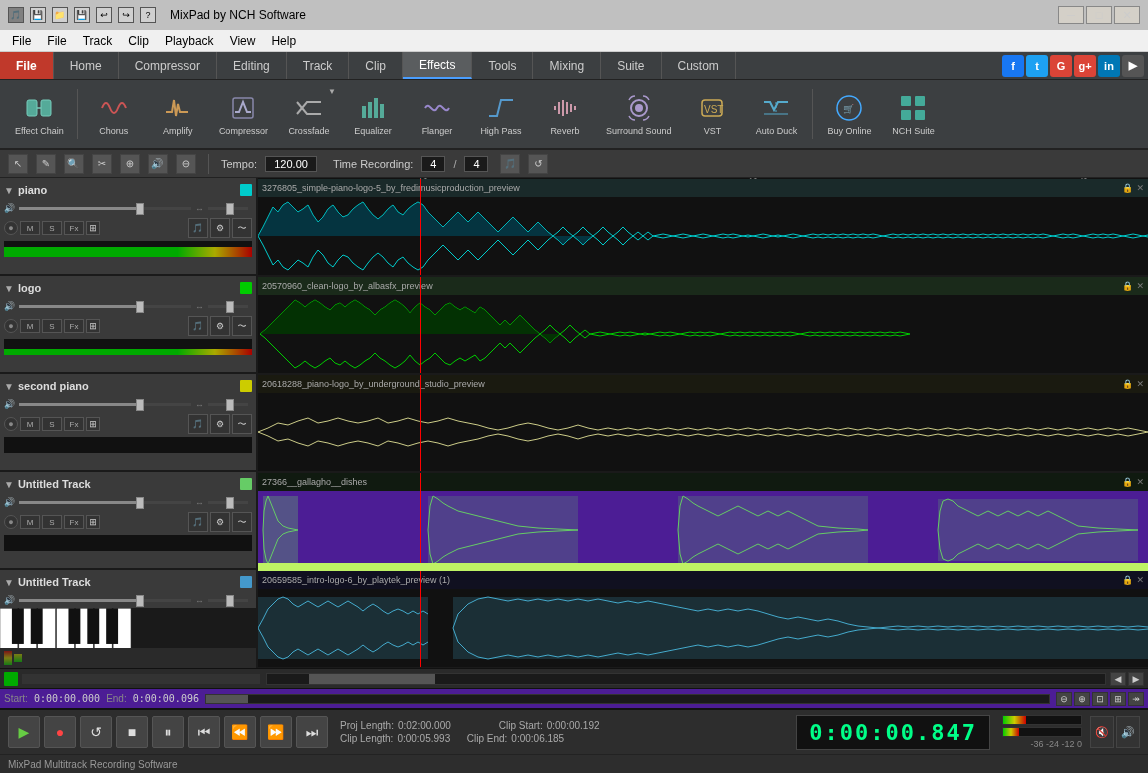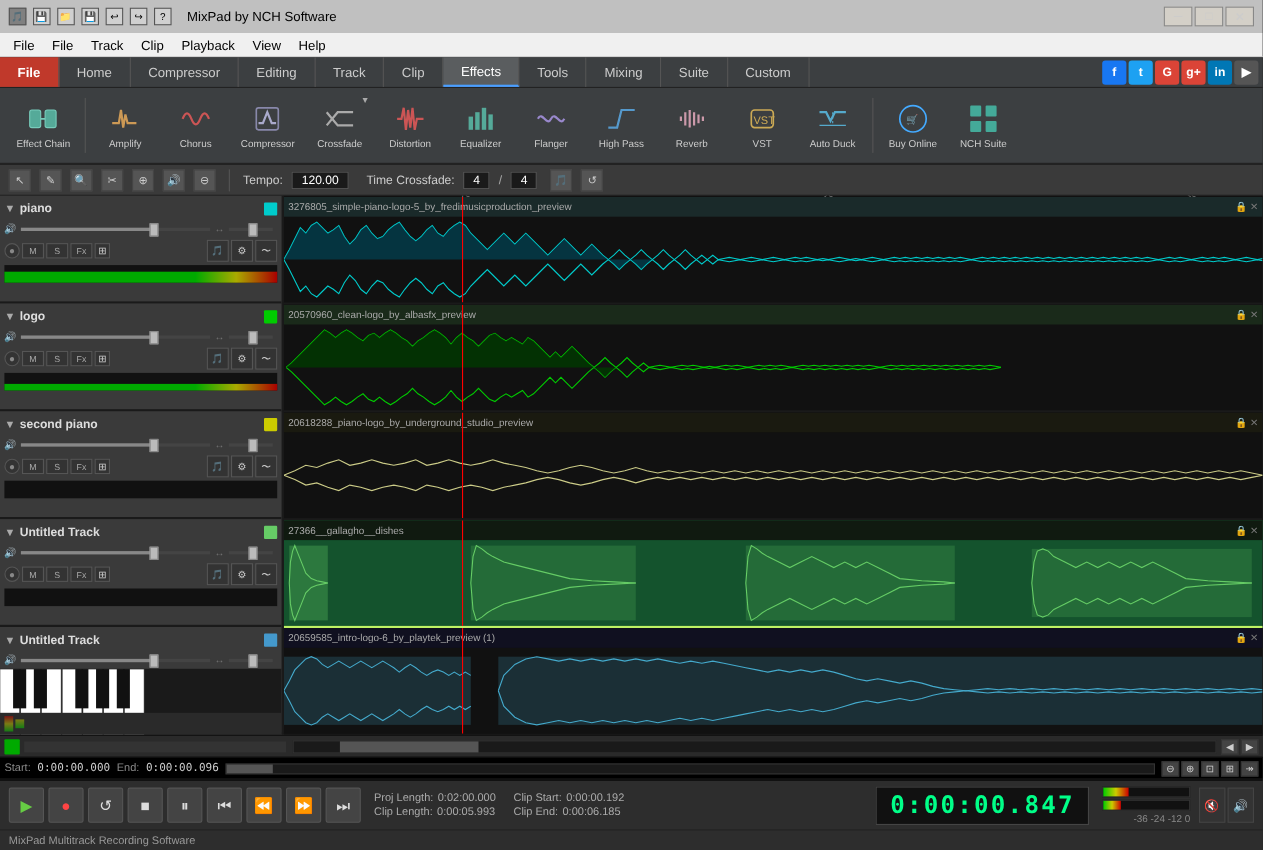--- a/index.html
+++ b/index.html
@@ -131,33 +131,33 @@
         <line x1="14" y1="16" x2="18" y2="16" stroke="#7cb" stroke-width="1.5"></line>
       </svg>
     </div>
     <span class="effect-label">Effect Chain</span>
   </div>
   <div class="effect-separator"></div>
 
   <div class="effect-btn">
     <div class="effect-icon">
       <svg width="32" height="32" viewBox="0 0 32 32">
+        <path d="M4,16 Q8,6 12,16 Q16,26 20,16 Q24,6 28,16" fill="none" stroke="#c55" stroke-width="2"></path>
+      </svg>
+    </div>
+    <span class="effect-label">Chorus</span>
+  </div>
+
+  <div class="effect-btn">
+    <div class="effect-icon">
+      <svg width="32" height="32" viewBox="0 0 32 32">
         <polyline points="4,20 10,20 12,8 14,24 16,12 18,20 22,20 26,20" fill="none" stroke="#c95" stroke-width="2"></polyline>
       </svg>
     </div>
     <span class="effect-label">Amplify</span>
-  </div>
-
-  <div class="effect-btn">
-    <div class="effect-icon">
-      <svg width="32" height="32" viewBox="0 0 32 32">
-        <path d="M4,16 Q8,6 12,16 Q16,26 20,16 Q24,6 28,16" fill="none" stroke="#c55" stroke-width="2"></path>
-      </svg>
-    </div>
-    <span class="effect-label">Chorus</span>
   </div>
 
   <div class="effect-btn">
     <div class="effect-icon">
       <svg width="32" height="32" viewBox="0 0 32 32">
         <rect x="6" y="6" width="20" height="20" rx="2" fill="none" stroke="#88a" stroke-width="1.5"></rect>
         <polyline points="8,20 12,20 16,10 20,20 24,20" fill="none" stroke="#aac" stroke-width="2"></polyline>
       </svg>
     </div>
     <span class="effect-label">Compressor</span>
@@ -167,28 +167,20 @@
     <div class="effect-icon">
       <svg width="32" height="32" viewBox="0 0 32 32">
         <polyline points="4,22 14,10 28,10" fill="none" stroke="#aaa" stroke-width="2"></polyline>
         <polyline points="4,10 14,22 28,22" fill="none" stroke="#aaa" stroke-width="2"></polyline>
       </svg>
     </div>
     <span class="effect-label">Crossfade</span>
     <span style="position:absolute;right:2px;top:2px;font-size:8px;color:#aaa;">▼</span>
   </div>
 
-  <div class="effect-btn">
-    <div class="effect-icon">
-      <svg width="32" height="32" viewBox="0 0 32 32">
-        <path d="M4,16 L8,16 L10,6 L12,26 L14,8 L16,24 L18,6 L20,26 L22,16 L28,16" fill="none" stroke="#c55" stroke-width="2"></path>
-      </svg>
-    </div>
-    <span class="effect-label">Distortion</span>
-  </div>
 
 
   <div class="effect-btn">
     <div class="effect-icon">
       <svg width="32" height="32" viewBox="0 0 32 32">
         <rect x="5" y="14" width="4" height="12" fill="#5a9"></rect>
         <rect x="11" y="10" width="4" height="16" fill="#5a9"></rect>
         <rect x="17" y="6" width="4" height="20" fill="#5a9"></rect>
         <rect x="23" y="12" width="4" height="14" fill="#5a9"></rect>
       </svg>
@@ -217,20 +209,33 @@
   <div class="effect-btn">
     <div class="effect-icon">
       <svg width="32" height="32" viewBox="0 0 32 32">
         <path d="M6,14 L6,18 M10,10 L10,22 M14,8 L14,24 M18,10 L18,22 M22,12 L22,20 M26,14 L26,18" stroke="#c9a" stroke-width="2"></path>
       </svg>
     </div>
     <span class="effect-label">Reverb</span>
   </div>
 
 
+  <div class="effect-btn">
+    <div class="effect-icon">
+      <svg width="32" height="32" viewBox="0 0 32 32">
+        <circle cx="16" cy="16" r="8" fill="none" stroke="#a9c" stroke-width="2"></circle>
+        <circle cx="16" cy="16" r="4" fill="#a9c"></circle>
+        <path d="M6,8 Q8,4 12,4" fill="none" stroke="#a9c" stroke-width="1.5"></path>
+        <path d="M26,8 Q24,4 20,4" fill="none" stroke="#a9c" stroke-width="1.5"></path>
+        <path d="M6,24 Q8,28 12,28" fill="none" stroke="#a9c" stroke-width="1.5"></path>
+        <path d="M26,24 Q24,28 20,28" fill="none" stroke="#a9c" stroke-width="1.5"></path>
+      </svg>
+    </div>
+    <span class="effect-label">Surround Sound</span>
+  </div>
 
   <div class="effect-btn">
     <div class="effect-icon">
       <svg width="32" height="32" viewBox="0 0 32 32">
         <rect x="6" y="8" width="20" height="16" rx="3" fill="none" stroke="#ca5" stroke-width="1.5"></rect>
         <text x="8" y="21" fill="#ca5" font-size="10" font-family="sans-serif">VST</text>
       </svg>
     </div>
     <span class="effect-label">VST</span>
   </div>
@@ -274,21 +279,21 @@
   <div class="ctrl-btn">↖</div>
   <div class="ctrl-btn">✎</div>
   <div class="ctrl-btn">🔍</div>
   <div class="ctrl-btn">✂</div>
   <div class="ctrl-btn">⊕</div>
   <div class="ctrl-btn">🔊</div>
   <div class="ctrl-btn">⊖</div>
   <div style="width:1px;height:20px;background:#555;margin:0 4px;"></div>
   <span class="tempo-label">Tempo:</span>
   <input class="tempo-value" value="120.00" style="background: rgb(26, 26, 26); border: 1px solid rgb(85, 85, 85); color: white; font-size: 11px; width: 52px; padding: 1px 4px;">
-  <span class="tempo-label" style="margin-left:8px;">Time Crossfade:</span>
+  <span class="tempo-label" style="margin-left:8px;">Time Recording:</span>
   <input class="time-sig" value="4" style="background: rgb(26, 26, 26); border: 1px solid rgb(85, 85, 85); color: white; font-size: 11px; width: 24px; text-align: center;">
   <span style="color:#aaa;">/</span>
   <input class="time-sig" value="4" style="background: rgb(26, 26, 26); border: 1px solid rgb(85, 85, 85); color: white; font-size: 11px; width: 24px; text-align: center;">
   <div class="ctrl-btn" style="margin-left:4px;">🎵</div>
   <div class="ctrl-btn">↺</div>
 </div>
 
 <div id="main-layout" style="height:490px;">
 
   <div id="tracks-panel">
@@ -551,21 +556,21 @@
       </div>
       <svg style="position:absolute;top:18px;left:0;width:100%;height:78px;" viewBox="0 0 890 78" preserveAspectRatio="none">
         <g>
           <path d="M0,39 L10,35 L20,30 L30,32 L40,28 L50,25 L60,30 L70,28 L80,25 L90,28 L100,30 L110,28 L120,25 L130,30 L140,28 L150,25 L160,28 L170,30 L180,28 L190,25 L200,28 L210,30 L220,32 L230,35 L240,37 L250,35 L260,32 L270,30 L280,32 L290,35 L300,37 L310,35 L320,32 L330,35 L340,37 L350,35 L360,37 L370,35 L380,37 L390,35 L400,37 L410,35 L420,37 L430,35 L440,37 L450,35 L460,37 L470,35 L480,37 L490,35 L500,37 L510,35 L520,37 L530,35 L540,37 L550,35 L560,37 L570,35 L580,37 L590,35 L600,37 L610,35 L620,37 L630,35 L640,37 L650,35 L660,37 L670,35 L680,37 L690,35 L700,37 L710,35 L720,37 L730,35 L740,37 L750,35 L760,37 L770,35 L780,37 L790,35 L800,37 L810,35 L820,37 L830,35 L840,37 L850,35 L860,37 L870,35 L880,37 L890,39" fill="none" stroke="#cccc88" stroke-width="1"></path>
           <path d="M0,39 L10,43 L20,48 L30,46 L40,50 L50,53 L60,48 L70,50 L80,53 L90,50 L100,48 L110,50 L120,53 L130,48 L140,50 L150,53 L160,50 L170,48 L180,50 L190,53 L200,50 L210,48 L220,46 L230,43 L240,41 L250,43 L260,46 L270,48 L280,46 L290,43 L300,41 L310,43 L320,46 L330,43 L340,41 L350,43 L360,41 L370,43 L380,41 L390,43 L400,41 L410,43 L420,41 L430,43 L440,41 L450,43 L460,41 L470,43 L480,41 L490,43 L500,41 L510,43 L520,41 L530,43 L540,41 L550,43 L560,41 L570,43 L580,41 L590,43 L600,41 L610,43 L620,41 L630,43 L640,41 L650,43 L660,41 L670,43 L680,41 L690,43 L700,41 L710,43 L720,41 L730,43 L740,41 L750,43 L760,41 L770,43 L780,41 L790,43 L800,41 L810,43 L820,41 L830,43 L840,41 L850,43 L860,41 L870,43 L880,41 L890,39" fill="none" stroke="#cccc88" stroke-width="1"></path>
         </g>
       </svg>
       <div style="position:absolute;left:162px;top:0;width:1px;height:100%;background:red;z-index:10;"></div>
     </div>
 
-    <div class="track-waveform" style="height:98px;position:relative;background:#14532d;border-bottom:2px solid #bef264;">
+    <div class="track-waveform" style="height:98px;position:relative;background:#4c1d95;border-bottom:8px solid #bef264;">
       <div style="position:absolute;top:0;left:0;right:0;height:18px;background:#101a10;display:flex;align-items:center;padding:0 4px;justify-content:space-between;z-index:5;">
         <span style="font-size:9px;color:#aaa;">27366__gallagho__dishes</span>
         <span style="font-size:9px;color:#777;">🔒 ✕</span>
       </div>
 
       <svg style="position:absolute;top:18px;left:0;width:100%;height:78px;" viewBox="0 0 890 78" preserveAspectRatio="none">
         <g>
 
           <path d="M5,39 L6,20 L8,10 L10,5 L12,10 L14,15 L16,20 L18,25 L20,30 L25,35 L30,37 L35,38 L40,39" fill="none" stroke="#66cc66" stroke-width="1"></path>
           <path d="M5,39 L6,58 L8,68 L10,73 L12,68 L14,63 L16,58 L18,53 L20,48 L25,43 L30,41 L35,40 L40,39" fill="none" stroke="#66cc66" stroke-width="1"></path>
@@ -620,21 +625,21 @@
     <div style="width:100%;height:12px;background:#1a1a1a;border:1px solid #333;position:relative;">
       <div style="height:100%;width:15%;background:#555;position:absolute;left:5%;cursor:pointer;"></div>
     </div>
   </div>
   <div style="display:flex;gap:2px;">
     <div style="width:16px;height:14px;background:#444;border:1px solid #333;display:flex;align-items:center;justify-content:center;font-size:9px;cursor:pointer;">◀</div>
     <div style="width:16px;height:14px;background:#444;border:1px solid #333;display:flex;align-items:center;justify-content:center;font-size:9px;cursor:pointer;">▶</div>
   </div>
 </div>
 
-<div style="height:20px;background:#000000;display:flex;align-items:center;padding:0 4px;gap:6px;font-size:10px;border-top:1px solid #111;">
+<div style="height:20px;background:#4c1d95;display:flex;align-items:center;padding:0 4px;gap:6px;font-size:10px;border-top:1px solid #111;">
   <span style="color:#888;">Start:</span>
   <span style="color:#ccc;font-family:monospace;">0:00:00.000</span>
   <span style="color:#888;">End:</span>
   <span style="color:#ccc;font-family:monospace;">0:00:00.096</span>
   <div style="flex:1;height:10px;background:#1a1a1a;border:1px solid #333;position:relative;">
     <div style="height:100%;width:5%;background:#555;position:absolute;left:0%;cursor:pointer;"></div>
   </div>
   <div style="display:flex;gap:2px;">
     <div style="width:16px;height:14px;background:#444;border:1px solid #333;display:flex;align-items:center;justify-content:center;font-size:9px;cursor:pointer;">⊖</div>
     <div style="width:16px;height:14px;background:#444;border:1px solid #333;display:flex;align-items:center;justify-content:center;font-size:9px;cursor:pointer;">⊕</div>
@@ -660,21 +665,21 @@
       <span>Proj Length:</span>
       <span>0:02:00.000</span>
     </div>
     <div style="display:flex;gap:4px;">
       <span>Clip Length:</span>
       <span>0:00:05.993</span>
     </div>
   </div>
 
   <div class="clip-info" style="margin-left:12px;">
-    <div style="display:flex;gap:4px;">
+    <div style="display:flex;gap:4px;margin-left:32px;">
       <span>Clip Start:</span>
       <span>0:00:00.192</span>
     </div>
     <div style="display:flex;gap:4px;">
       <span>Clip End:</span>
       <span>0:00:06.185</span>
     </div>
   </div>
 
   <div class="time-display">0:00:00.847</div>

